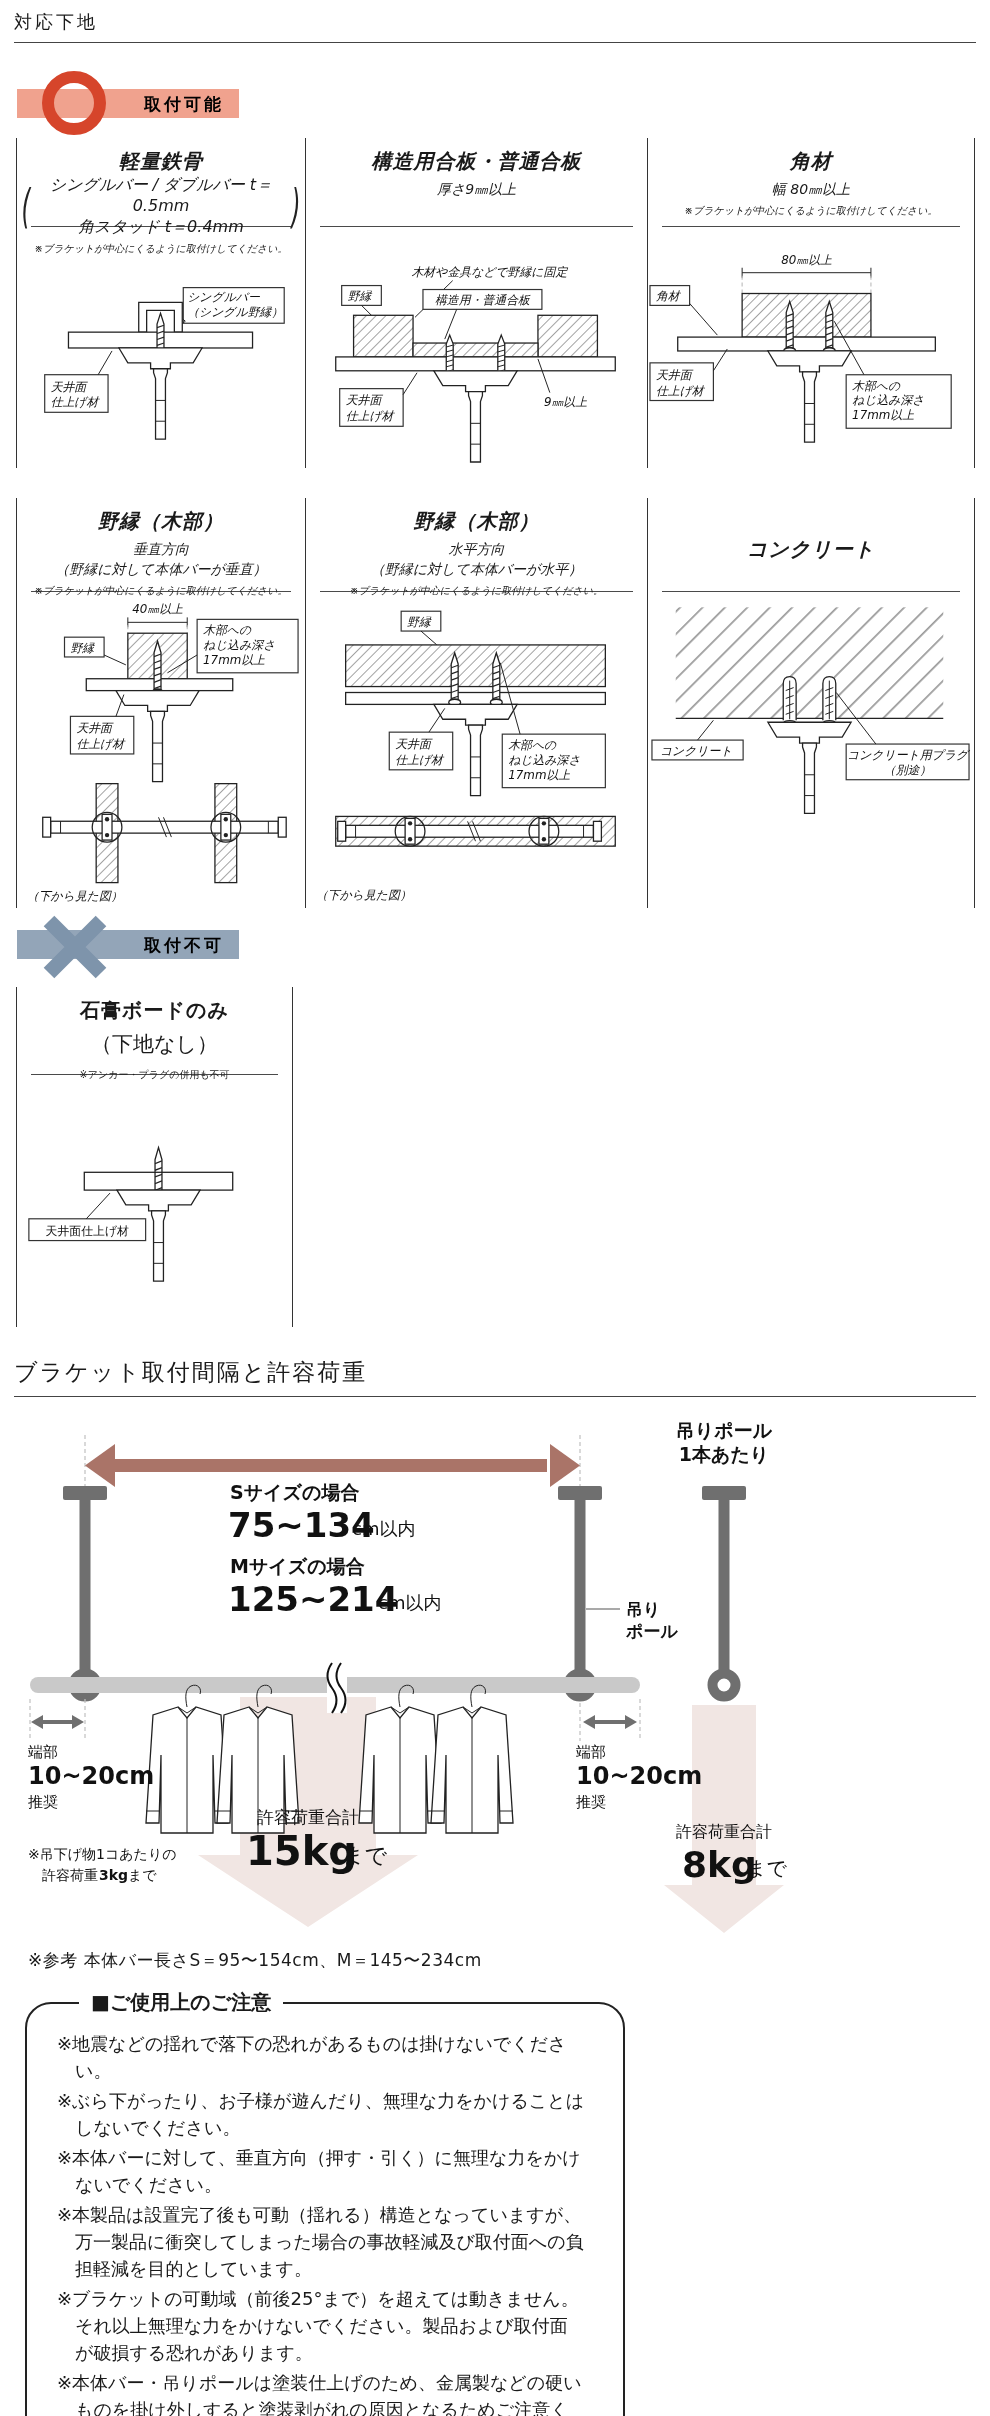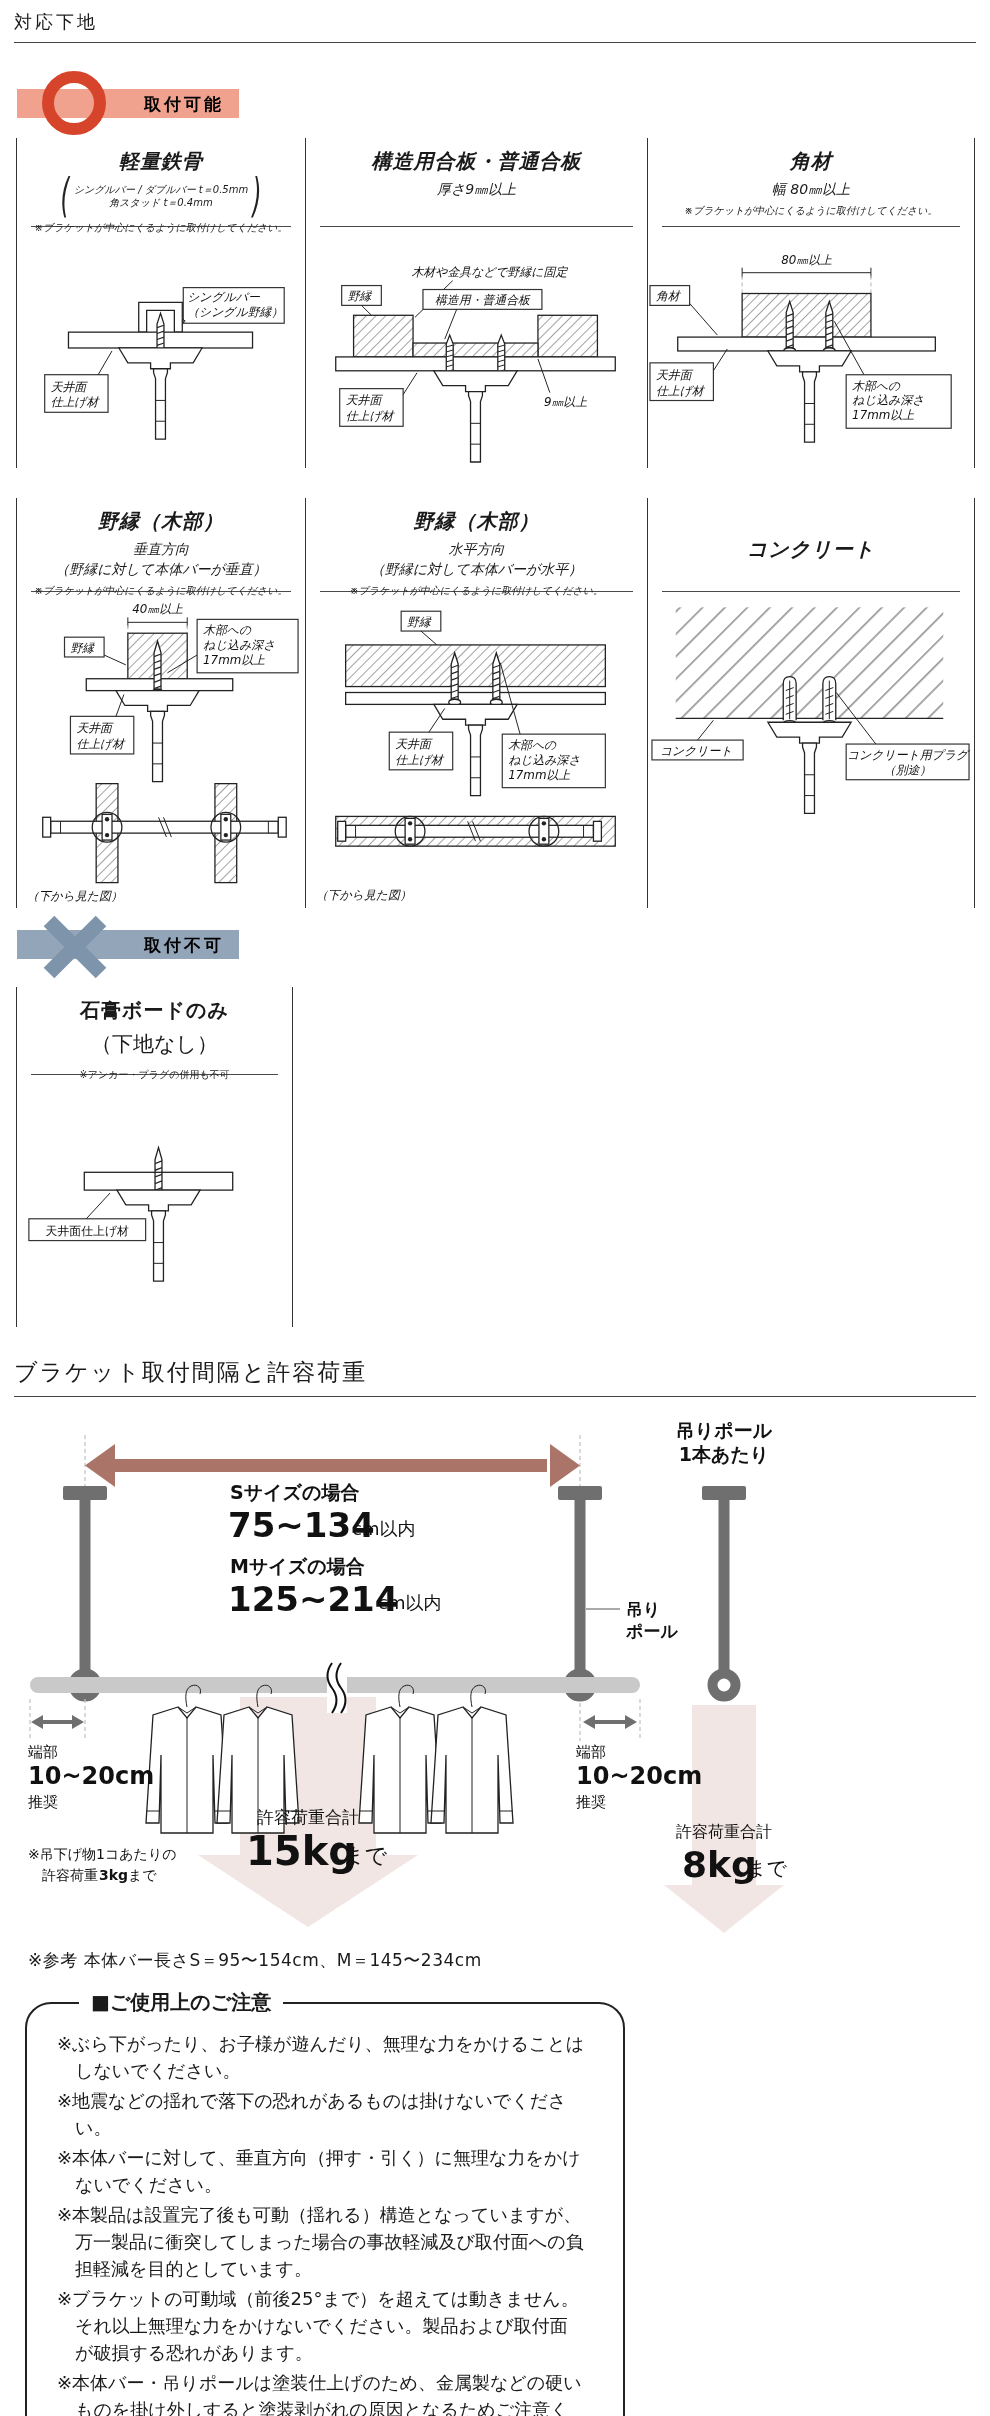--- a/index.html
+++ b/index.html
@@ -29,21 +29,21 @@
   .row1 .panel { height:330px; } .row2 .panel { height:410px; }
   .p-head { display:flex; flex-direction:column; align-items:center; }
   .row1 .p-head { height:88px; } .row2 .p-head { height:93px; }
   .p-title { font-size:20px; font-weight:bold; letter-spacing:1px; margin-top:10px; }
   .p-sub { font-size:14px; margin-top:6px; }
   .p-paren { font-size:14px; margin-top:2px; }
   .p-note { font-size:10px; color:#222; margin-top:5px; }
   .p-rule { border:none; border-top:1.5px solid #4a4a4a; margin:0 14px; }
   .paren-wrap { display:flex; align-items:center; justify-content:center; margin-top:0; }
   .bigparen { font-size:46px; font-weight:100; transform:scaleX(.5); color:#222; line-height:.9; }
-  .paren-lines { font-size:10px; line-height:1.3; }
+  .paren-lines { font-size:16px; line-height:1.3; }
 
   .gyp-panel { width:277px; height:340px; margin:28px 0 0 16px; border-left:1.5px solid #333;
     border-right:1.5px solid #333; text-align:center; }
   .gyp-panel .p-head { height:87px; }
   .gyp-panel .p-sub { font-size:21px; }
 
   svg { display:block; }
   svg text { font-family:"DejaVu Sans", sans-serif; fill:#111; }
   .ln  { fill:#fff; stroke:#222; stroke-width:1.3; }
   .lnf { fill:none; stroke:#222; stroke-width:1.3; }
@@ -582,21 +582,21 @@
     <text x="342" y="456" font-size="22" fill="#222">まで</text>
     <text x="724" y="430" font-size="16" text-anchor="middle" fill="#333">許容荷重合計</text>
     <text x="682" y="470" font-size="36" font-weight="bold" fill="#222">8kg</text>
     <text x="746" y="468" font-size="20" fill="#222">まで</text>
   </svg>
 
   <div class="ref-line">※参考 本体バー長さS＝95〜154cm、M＝145〜234cm</div>
 
   <div class="notice">
     <span class="notice-title">■ご使用上のご注意</span>
+    <p class="notice-item">※地震などの揺れで落下の恐れがあるものは掛けないでください。</p>
     <p class="notice-item">※ぶら下がったり、お子様が遊んだり、無理な力をかけることはしないでください。</p>
-    <p class="notice-item">※地震などの揺れで落下の恐れがあるものは掛けないでください。</p>
     <p class="notice-item">※本体バーに対して、垂直方向（押す・引く）に無理な力をかけないでください。</p>
     <p class="notice-item">※本製品は設置完了後も可動（揺れる）構造となっていますが、万一製品に衝突してしまった場合の事故軽減及び取付面への負担軽減を目的としています。</p>
     <p class="notice-item">※ブラケットの可動域（前後25°まで）を超えては動きません。それ以上無理な力をかけないでください。製品および取付面が破損する恐れがあります。</p>
     <p class="notice-item">※本体バー・吊りポールは塗装仕上げのため、金属製などの硬いものを掛け外しすると塗装剥がれの原因となるためご注意ください。</p>
   </div>
 
 </div>
 
 </body></html>

